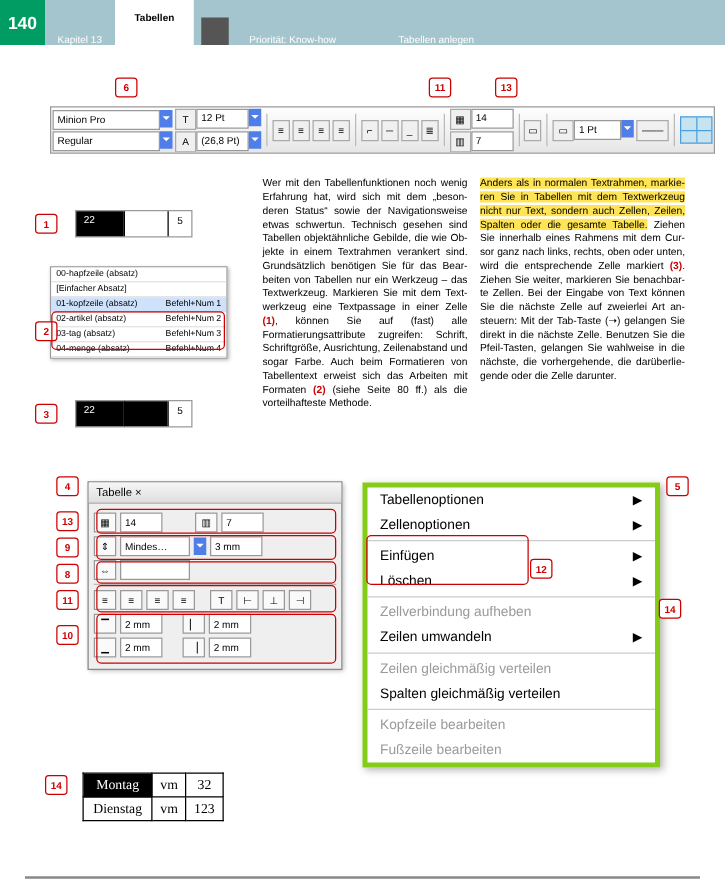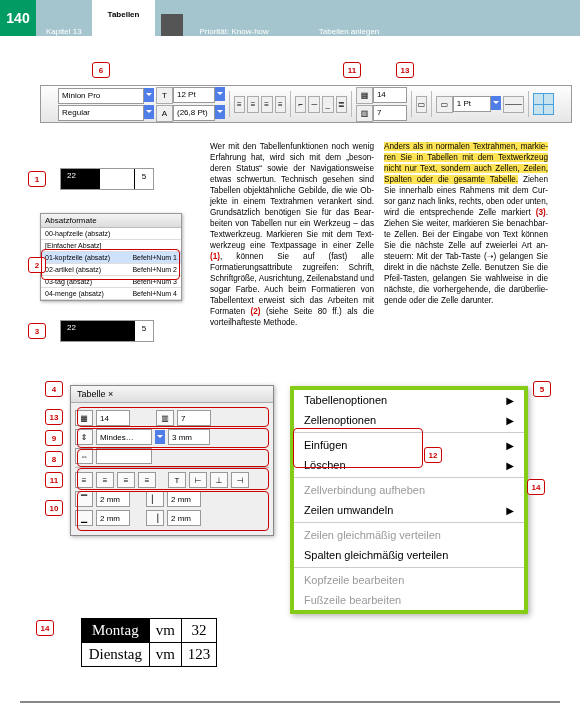--- a/index.html
+++ b/index.html
@@ -9,21 +9,21 @@
     font-size:8px;color:#000;background:#fff;position:relative;
     overflow:hidden;
   }
   
   .hdr{height:36px;background:#a4c5cd;display:flex;align-items:flex-end}
   .pgnum{width:36px;height:36px;background:#009c63;color:#fff;font-weight:bold;font-size:14px;display:flex;align-items:center;justify-content:center}
   .hdr-lbl{color:#fff;font-size:8px;padding:0 10px}
   .tab-active{background:#fff;color:#000;padding:10px 16px;font-size:8px;height:16px;font-weight:bold}
   .sq{width:22px;height:22px;background:#555;margin:0 6px}
   
-  .optbar{position:absolute;left:40px;top:85px;right:8px;height:36px;border:1px solid #999;background:linear-gradient(#fefefe,#e6e6e6);display:flex;align-items:center;padding:0 17px;gap:2px}
+  .optbar{position:absolute;left:40px;top:85px;right:8px;height:36px;border:1px solid #999;background:linear-gradient(#fefefe,#e6e6e6);display:flex;align-items:center;padding:0 1px;gap:2px}
   .field{background:#fff;border:1px solid #999;font-size:8px;padding:1px 3px;height:12px;display:inline-flex;align-items:center}
   .dd{width:10px;height:14px;background:#4f7ee8;display:inline-block;position:relative}
   .dd::after{content:"";position:absolute;top:5px;left:2px;border:3px solid transparent;border-top-color:#fff}
   .iconbtn{width:15px;height:15px;border:1px solid #aaa;background:#f0f0f0;display:inline-flex;align-items:center;justify-content:center;font-size:8px}
   .vline{width:1px;height:26px;background:#bbb;margin:0 2px}
   
   .co{position:absolute;width:16px;height:14px;border:1.5px solid #cc0000;color:#cc0000;font-weight:bold;font-size:8px;display:flex;align-items:center;justify-content:center;border-radius:3px;background:#fff}
   
   .rbox{position:absolute;border:1.5px solid #cc0000;border-radius:4px;pointer-events:none}
   
@@ -47,21 +47,21 @@
   .tp-ic{width:16px;height:14px;border:1px solid #999;background:#fafafa;display:inline-flex;align-items:center;justify-content:center;font-size:8px}
   .tp-num{width:26px}
   
   .cmenu{position:absolute;left:290px;top:386px;width:230px;background:#fff;border:4px solid #84cc16;box-shadow:2px 2px 6px rgba(0,0,0,.3);font-size:11px}
   .cm-item{padding:4px 10px;display:flex;justify-content:space-between;align-items:center}
   .cm-item.dis{color:#9a9a9a}
   .cm-item.sel{background:#2a5fd9;color:#fff}
   .cm-sep{height:1px;background:#ccc;margin:2px 0}
   .cm-arr{font-size:10px}
   
-  .stbl{position:absolute;left:81px;top:618px;border-collapse:collapse;font-family:Georgia,serif;font-size:15px}
+  .stbl{position:absolute;left:66px;top:618px;border-collapse:collapse;font-family:Georgia,serif;font-size:11px}
   .stbl td{border:1px solid #000;padding:3px 6px;text-align:center}
   .stbl td.k{background:#000;color:#fff;text-align:left;padding:3px 10px;font-family:Georgia,serif}
   
   .tblprev{border:1px solid #4aa0dd;width:30px;height:20px;background:#c7e3f0;display:inline-block;position:relative}
   .tblprev::before,.tblprev::after{content:"";position:absolute;background:#4aa0dd}
   .tblprev::before{left:0;right:0;top:50%;height:1px}
   .tblprev::after{top:0;bottom:0;left:50%;width:1px}
   .footer{position:absolute;bottom:6px;left:20px;right:20px;height:2px;background:#888}
 </style>
 </head>
@@ -138,21 +138,20 @@
 <div class="co" style="left:396px;top:62px">13</div>
 
 <div class="mini" style="left:60px;top:168px;width:92px;height:20px;display:flex">
   <span class="blackcell" style="width:26px">22</span>
   <span style="flex:1;border-left:1px solid #000"></span>
   <span style="width:18px;border-left:1px solid #000;text-align:center;font-size:8px;padding-top:3px">5</span>
 </div>
 <div class="co" style="left:28px;top:171px">1</div>
 
 <div class="pspanel">
-  <div class="ps-hd">Absatzformate</div>
   <div class="ps-row">
       <span>00-hapfzeile (absatz)</span>
     </div>
   <div class="ps-row">
       <span>[Einfacher Absatz]</span>
     </div>
   <div class="ps-row sel">
       <span>01-kopfzeile (absatz)</span>
       <span>Befehl+Num 1</span>
     </div>

